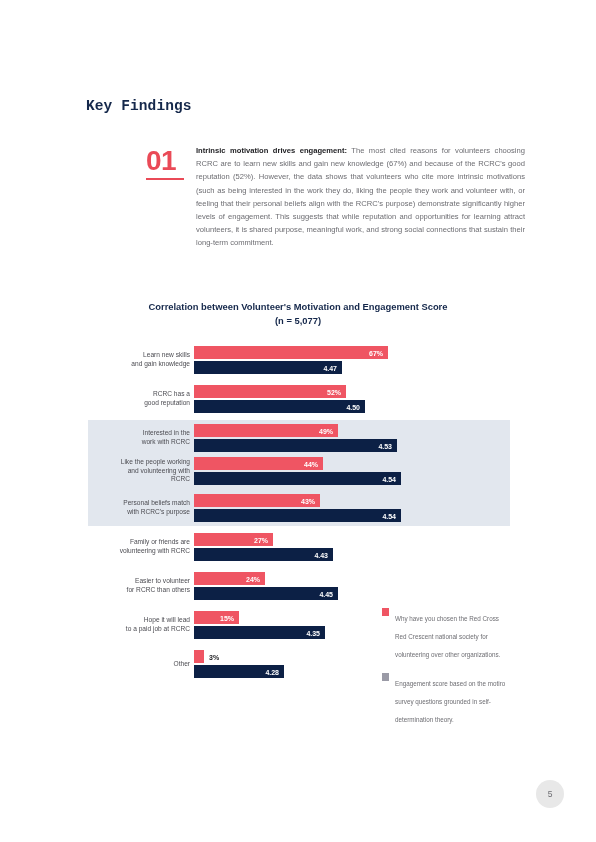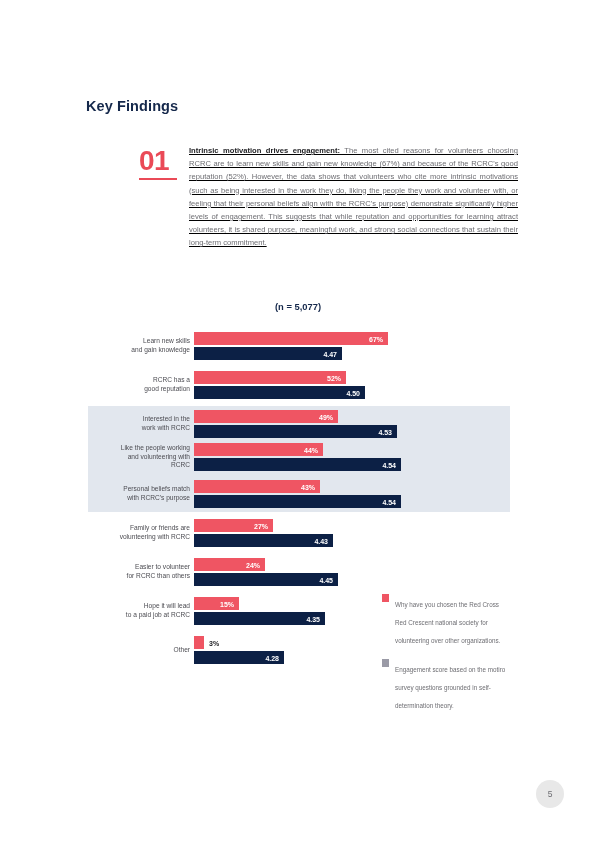--- a/index.html
+++ b/index.html
@@ -17,29 +17,29 @@
 
   
   .page-title {
     position: absolute;
     left: 86px;
     top: 98px;
     font-size: 14.5px;
     font-weight: bold;
     color: #15284b;
     letter-spacing: 0.1px;
+    font-family: Liberation Mono, monospace;
   }
 
   
   .finding {
     position: absolute;
-    left: 93px;
+    left: 100px;
     top: 144px;
     width: 425px;
-    text-decoration: underline;
   }
   .finding-num-wrap {
     position: absolute;
     left: 46px;
     top: 3px;
     width: 56px;
   }
   .finding-num {
     font-size: 28px;
     font-weight: bold;
@@ -196,20 +196,21 @@
   <div class="finding-num-wrap">
     <div class="finding-num">01</div>
     <div class="finding-num-rule"></div>
   </div>
   <div class="finding-body">
     <b>Intrinsic motivation drives engagement:</b><span> The most cited reasons for volunteers choosing RCRC are to learn new skills and gain new knowledge (67%) and because of the RCRC's good reputation (52%). However, the data shows that volunteers who cite more intrinsic motivations (such as being interested in the work they do, liking the people they work and volunteer with, or feeling that their personal beliefs align with the RCRC's purpose) demonstrate significantly higher levels of engagement. This suggests that while reputation and opportunities for learning attract volunteers, it is shared purpose, meaningful work, and strong social connections that sustain their long-term commitment.</span>
   </div>
 </div>
 
 <div class="chart">
+  <div class="chart-title">Correlation between Volunteer's Motivation and Engagement Score</div>
   <div class="chart-sub">(n = 5,077)</div>
 
   <div class="plot">
     <div class="band" style="top: 79px; height: 106px;"></div>
     <div id="rows-host">
         <div class="row" style="top: 5px; height: 28px;">
           <div class="row-label" style="top: 5.4px;">
             <div>Learn new skills</div>
             <div>and gain knowledge</div>
           </div>

